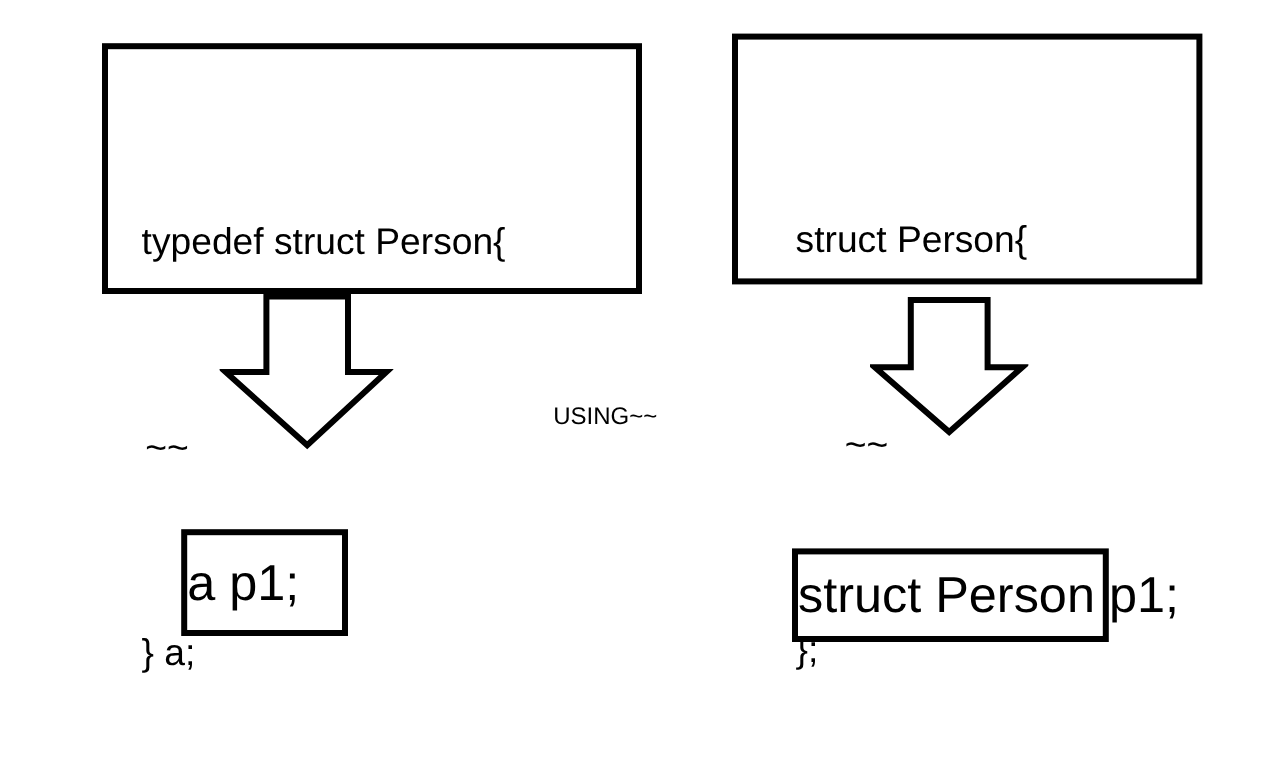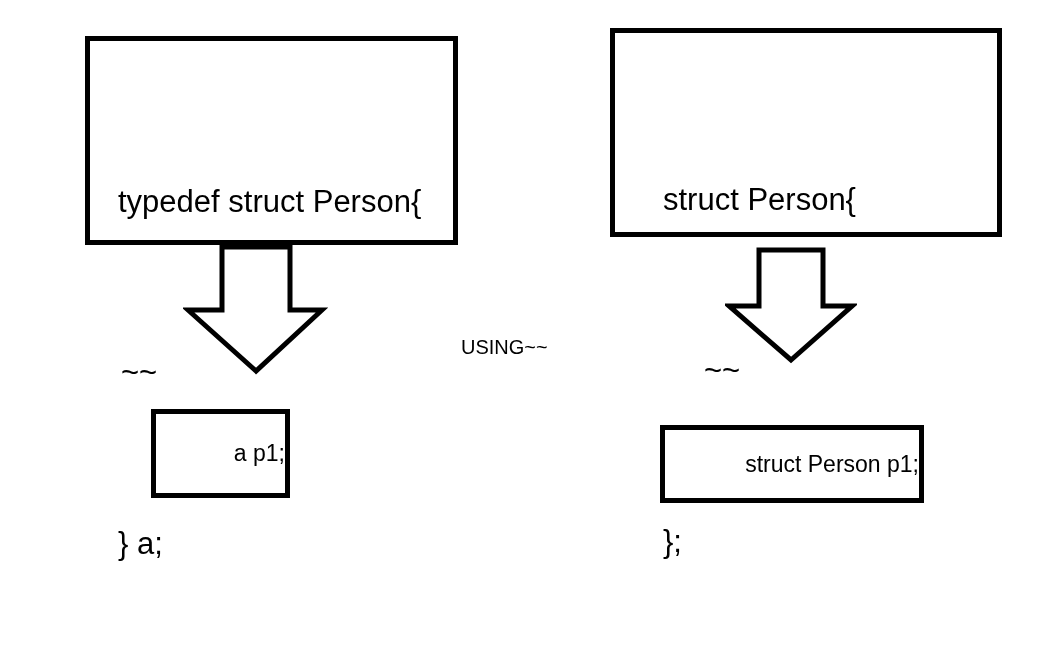--- a/index.html
+++ b/index.html
@@ -21,21 +21,21 @@
     box-sizing: border-box;
     border: 5px solid #000000;
     background: #ffffff;
     font-size: 31px;
     line-height: 57px;
     white-space: pre;
   }
   .box-typedef {
     left: 85px;
     top: 36px;
-    width: 373px;
+    width: 450px;
     height: 209px;
     padding: 18px 0 0 28px;
   }
   .box-struct {
     left: 610px;
     top: 28px;
     width: 392px;
     height: 209px;
     padding: 24px 0 0 48px;
   }
@@ -60,25 +60,26 @@
     font-size: 20px;
     line-height: 31px;
     white-space: pre;
     text-align: center;
   }
   .small-box {
     position: absolute;
     box-sizing: border-box;
     border: 5px solid #000000;
     background: #ffffff;
-    font-size: 23px;
+    font-size: 42px;
     display: flex;
     align-items: center;
-    justify-content: flex-end;
+    justify-content: flex-start;
     white-space: pre;
+    margin-top: 32px;
   }
   .box-typedef-usage {
     left: 151px;
     top: 409px;
     width: 139px;
     height: 89px;
   }
   .box-struct-usage {
     left: 660px;
     top: 425px;

